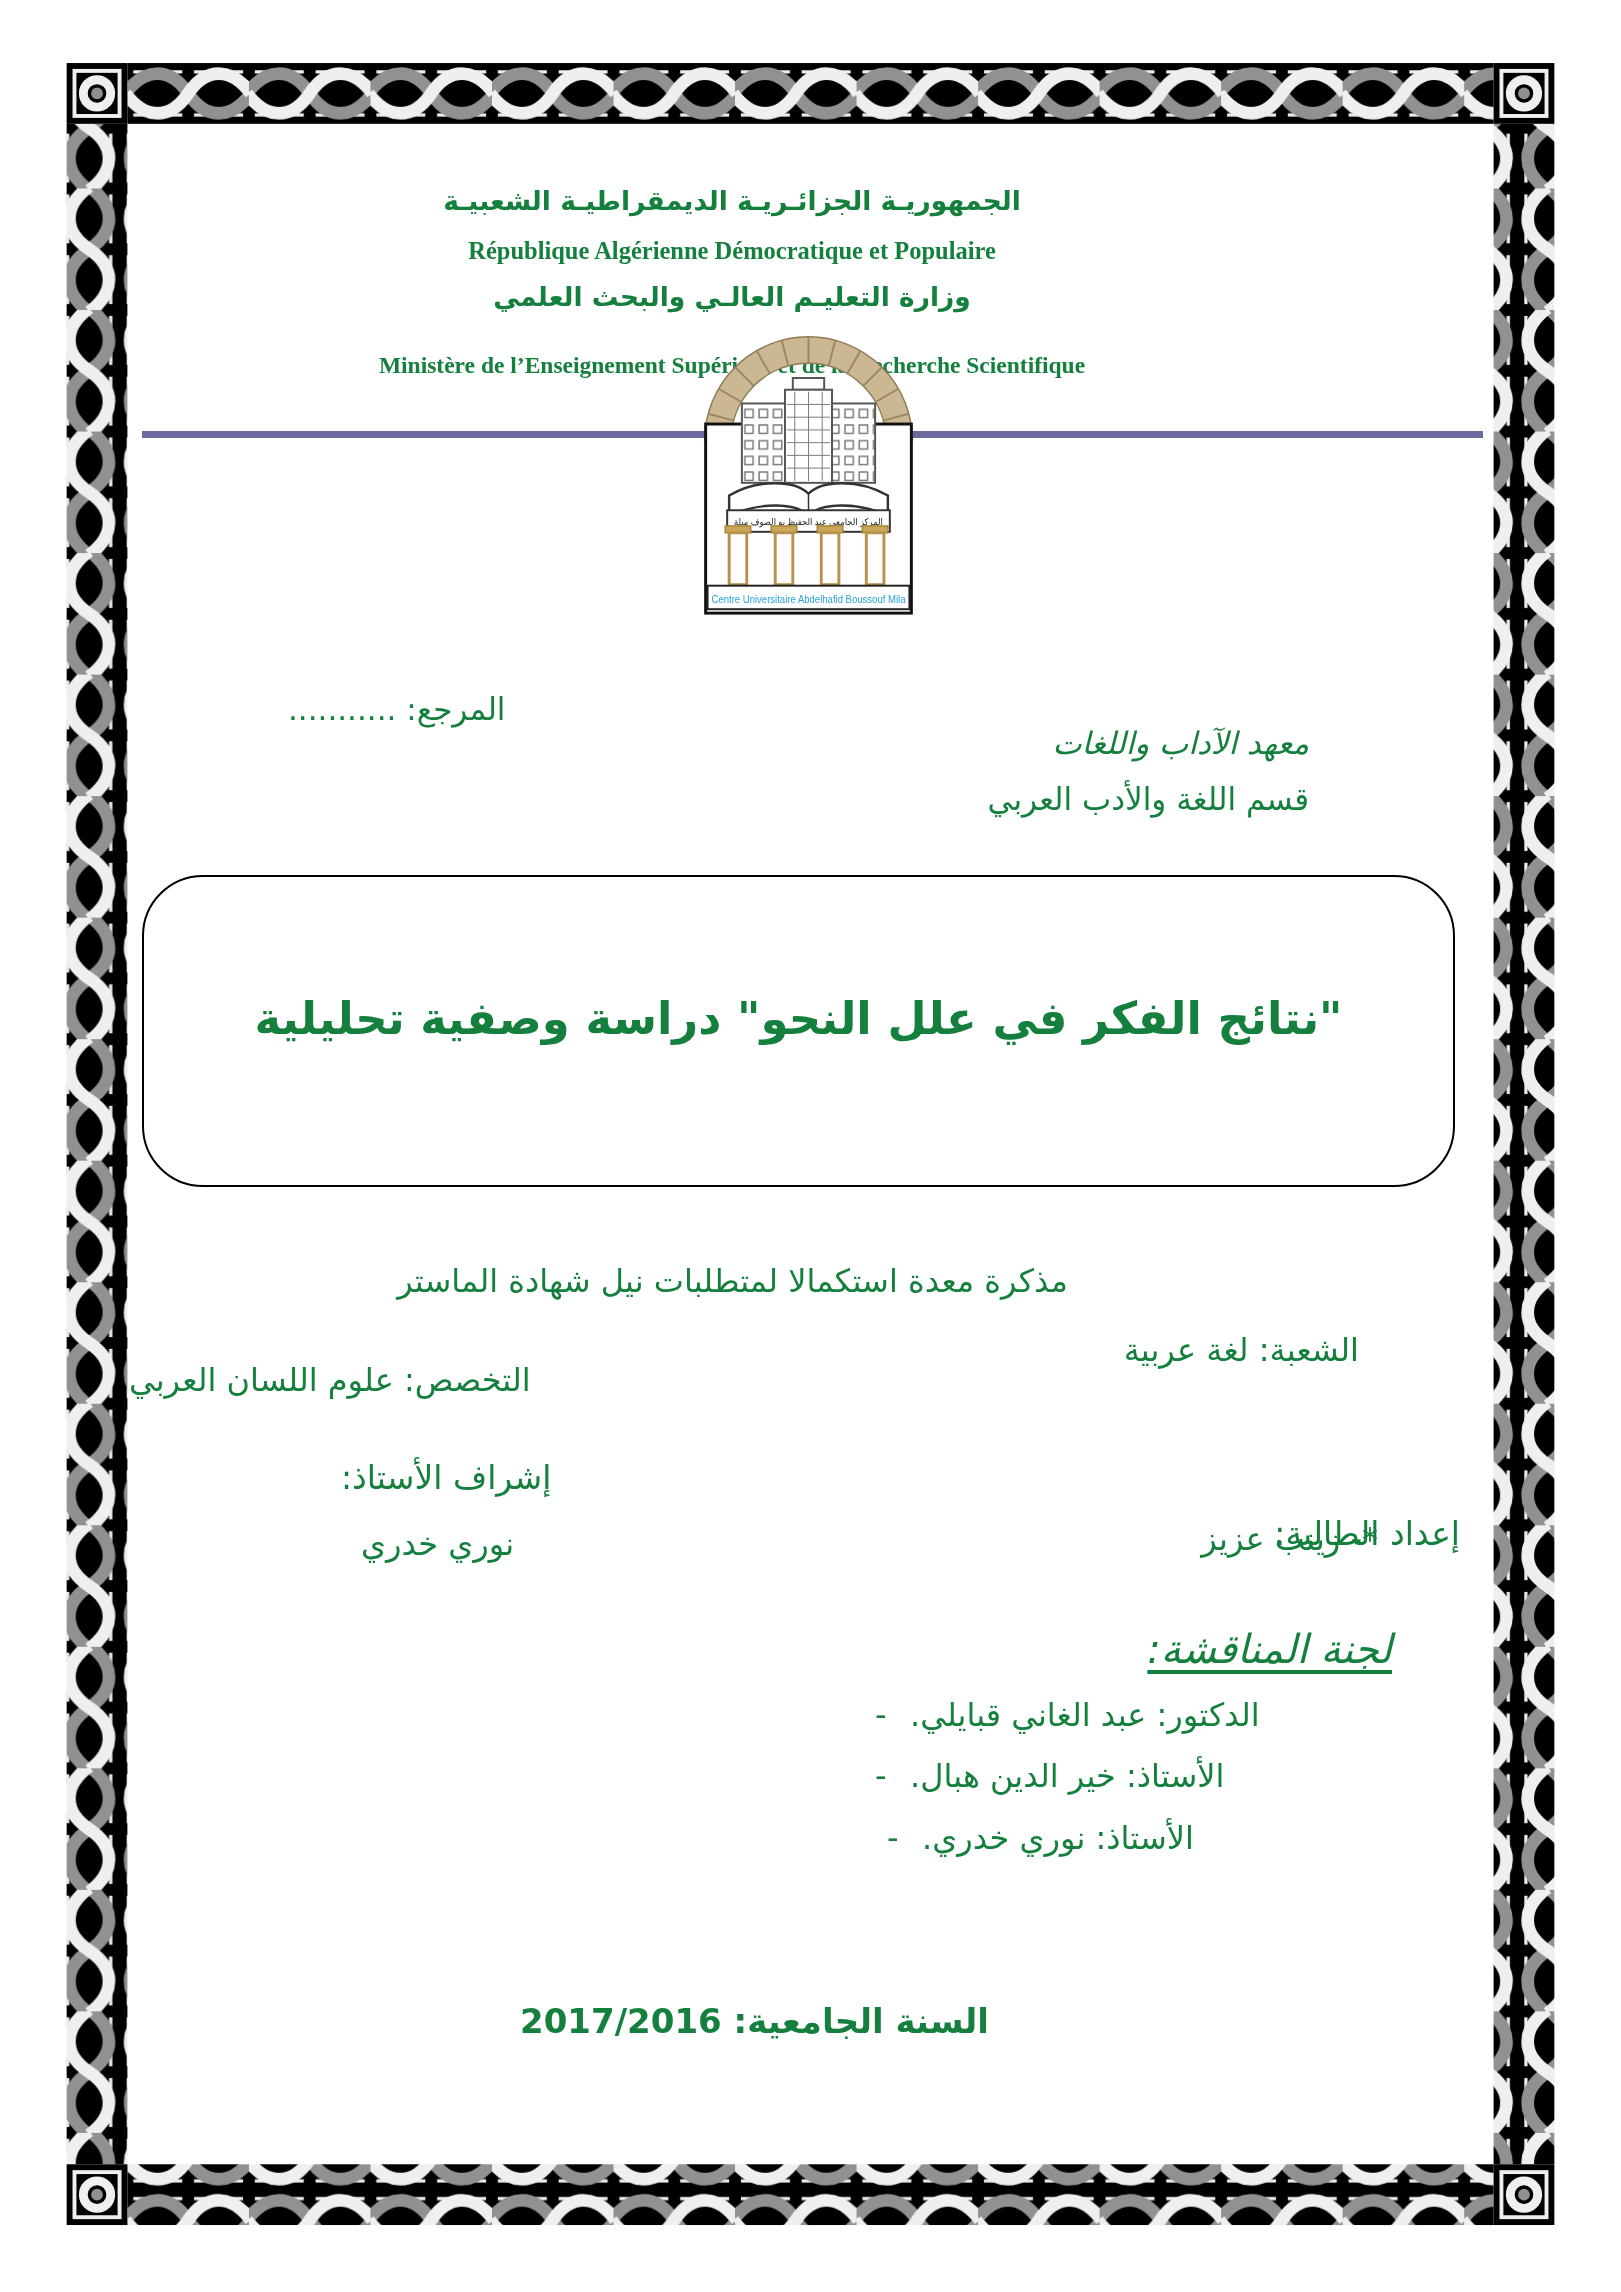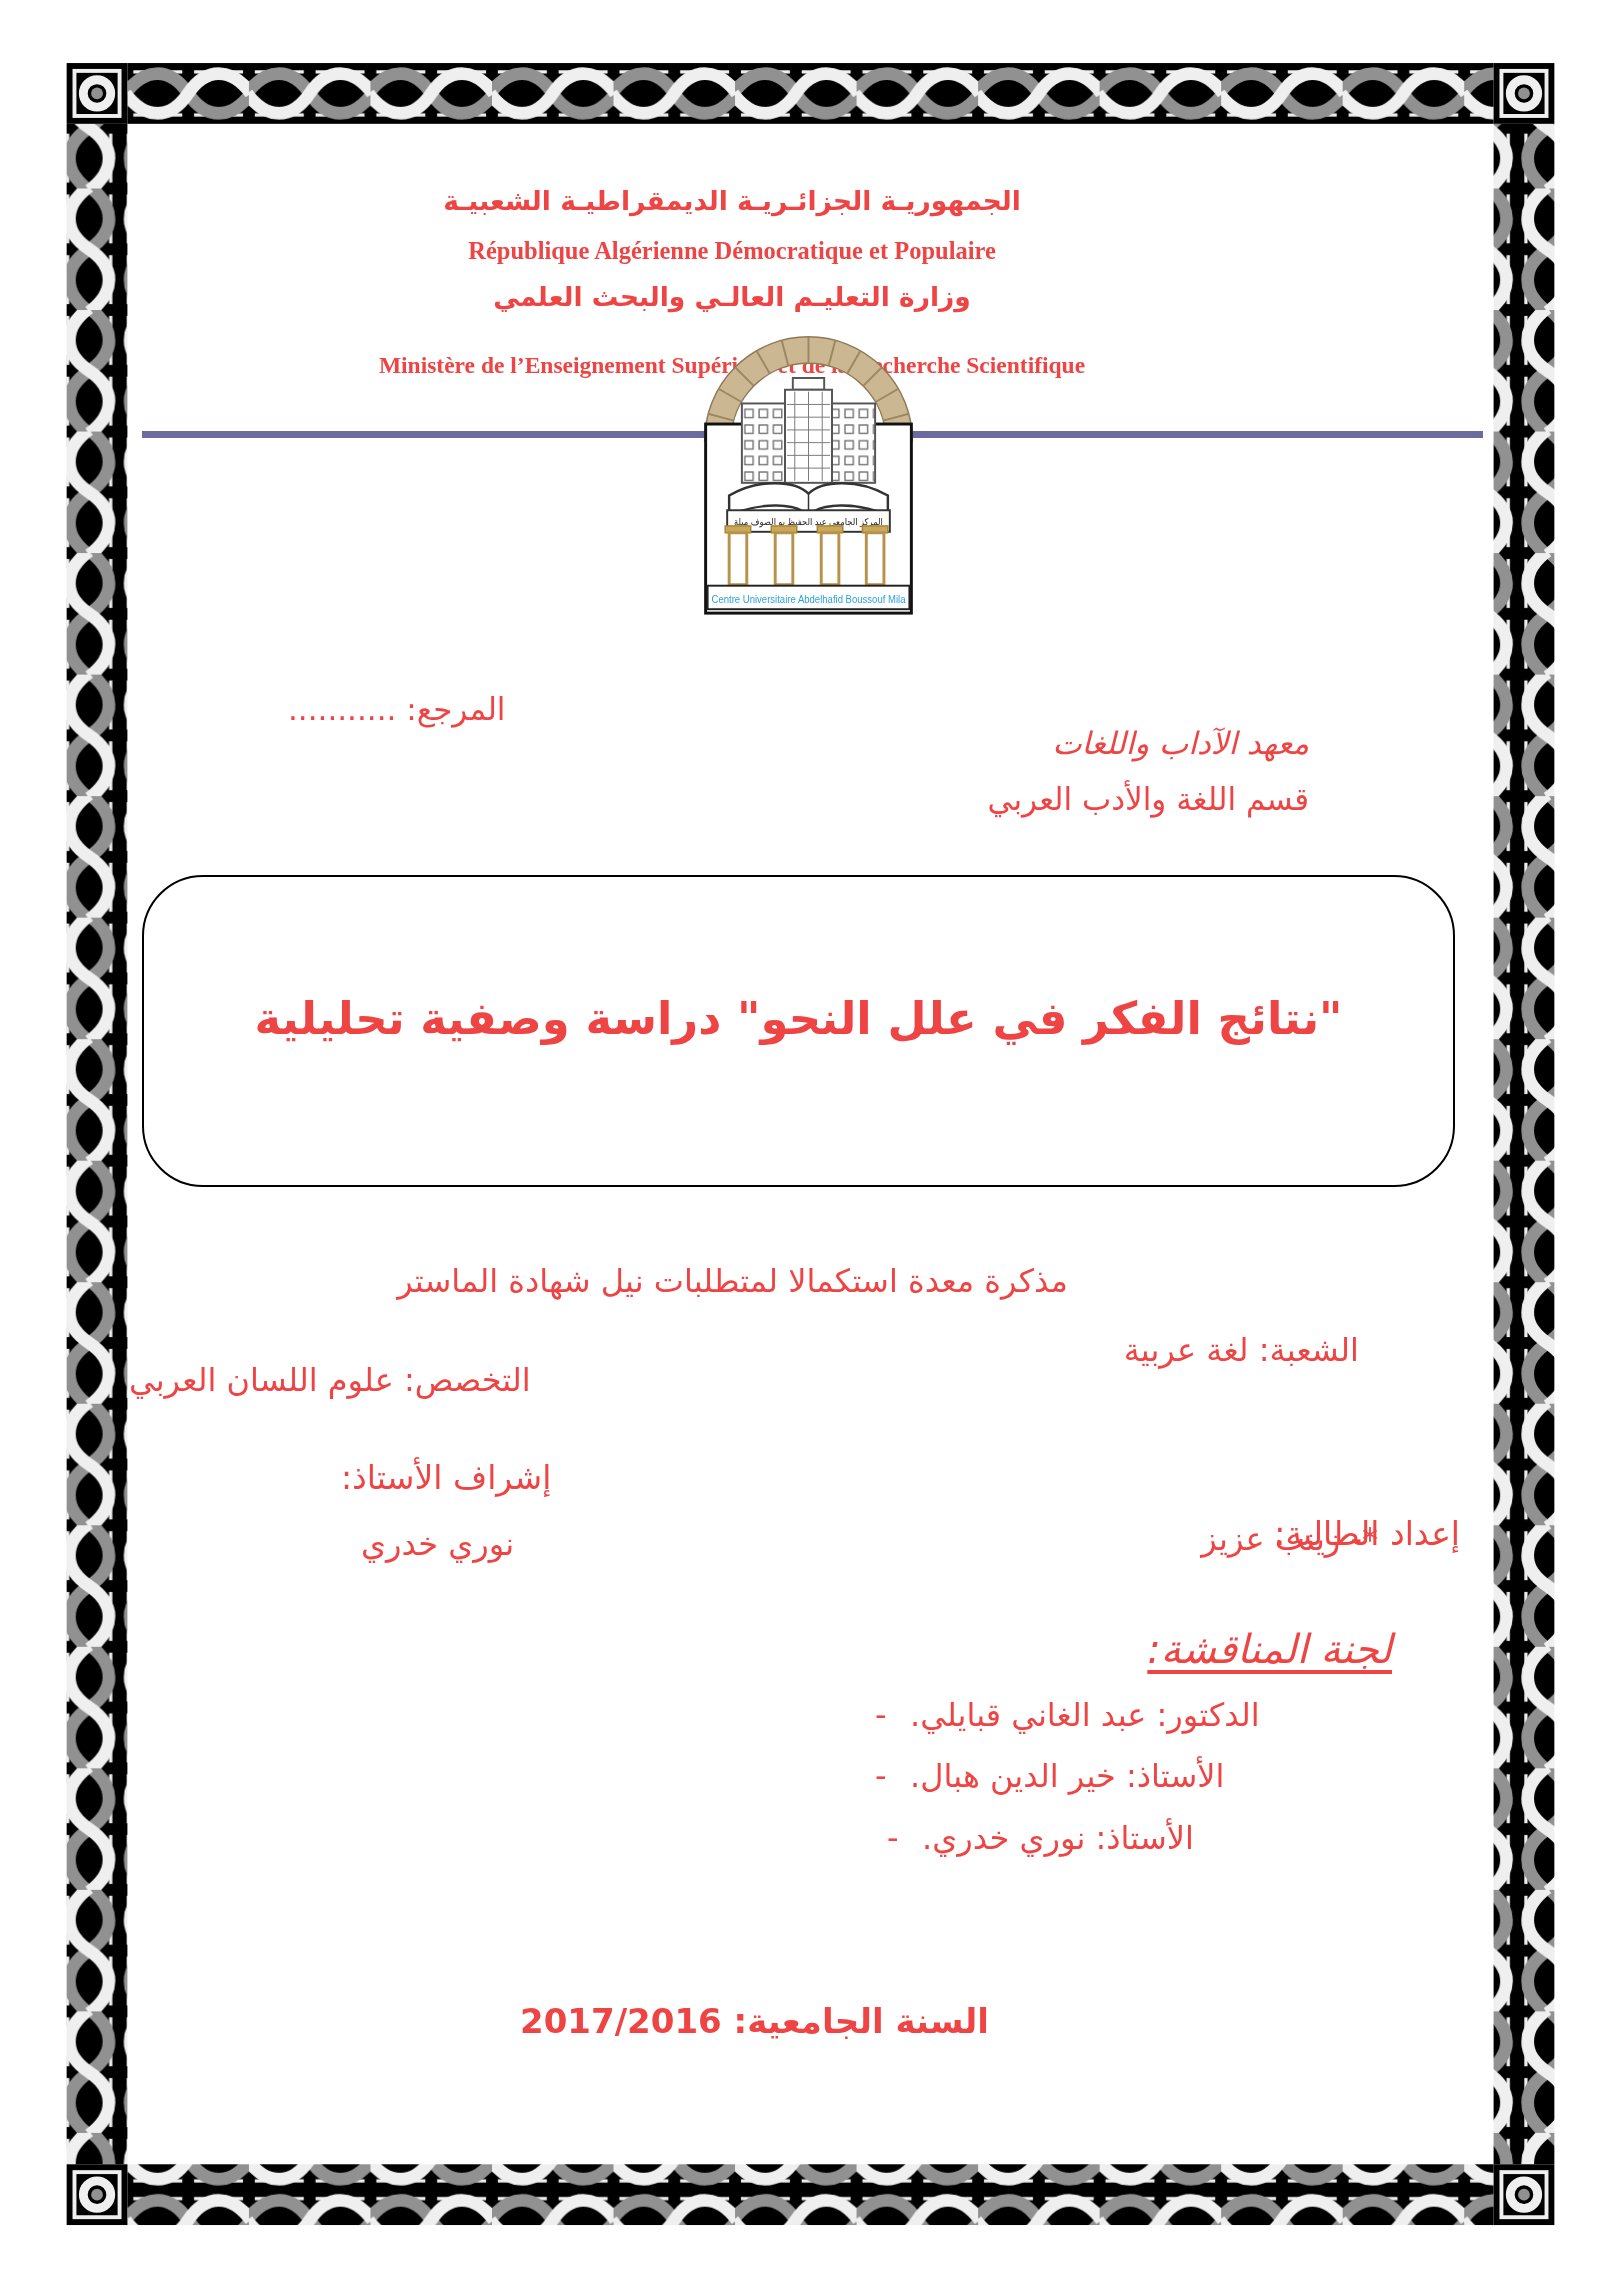--- a/index.html
+++ b/index.html
@@ -1,19 +1,19 @@
 <!DOCTYPE html>
 <html lang="ar"><head>
 <meta charset="utf-8">
 <style>
   html,body{margin:0;padding:0;background:#c8c8c8;}
   .page{
     position:relative; width:1621px; height:2293px; background:#ffffff;
     margin:0 auto; overflow:hidden;
-    font-family:"DejaVu Sans", sans-serif; color:#ef4444;
+    font-family:"DejaVu Sans", sans-serif; color:#15803d;
   }
   .abs{position:absolute; white-space:nowrap;}
   .ar{direction:rtl; unicode-bidi:plaintext;}
   .center-block{left:0; width:1464px; text-align:center;}
   .hdr-ar{font-weight:bold; font-size:26.5px; line-height:1.25;}
   .hdr-fr{font-family:"Liberation Serif", serif; font-weight:bold; font-size:24.5px; line-height:1.2;}
   #republic-ar{top:184px;}
   #republic-fr{top:236px;}
   #ministry-ar{top:280px;}
   #ministry-fr{top:351px; font-size:23.5px;}

